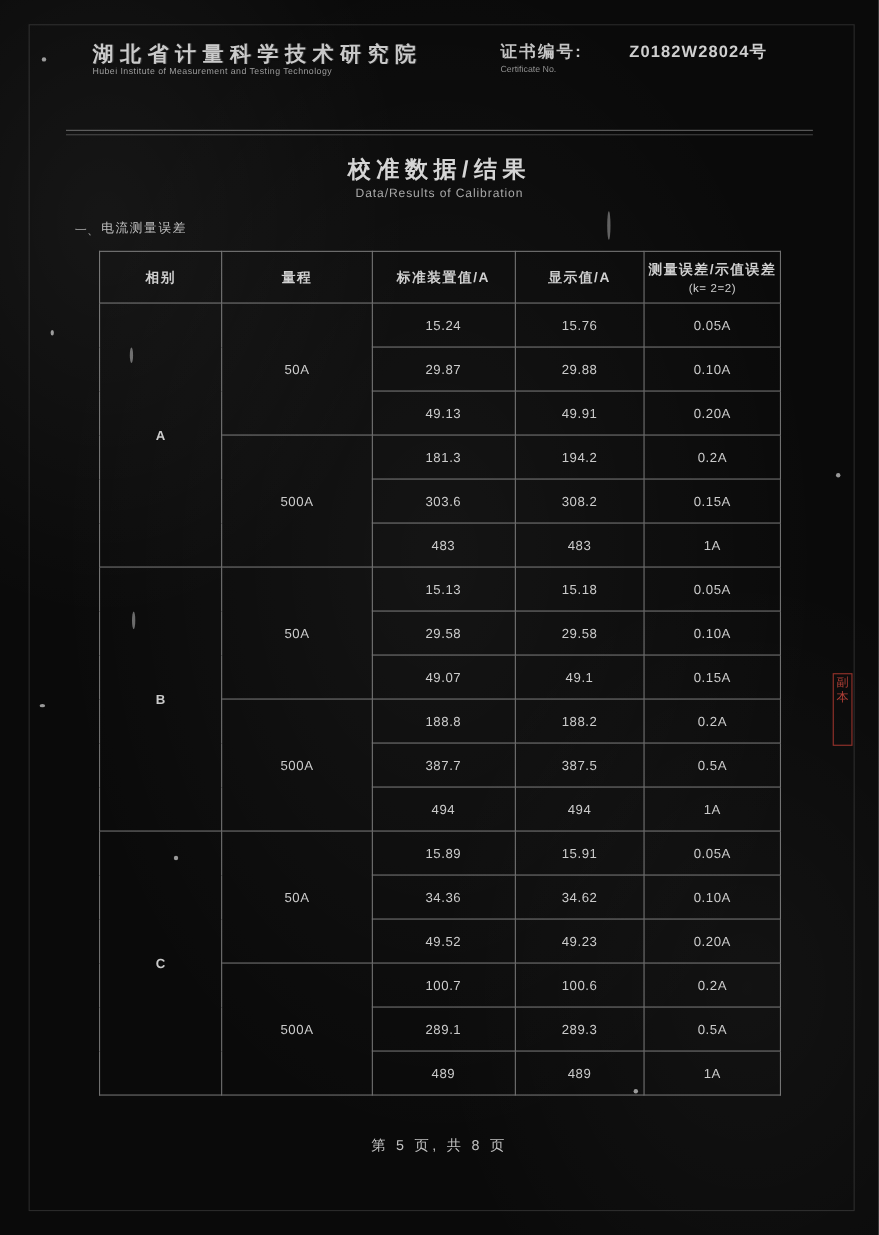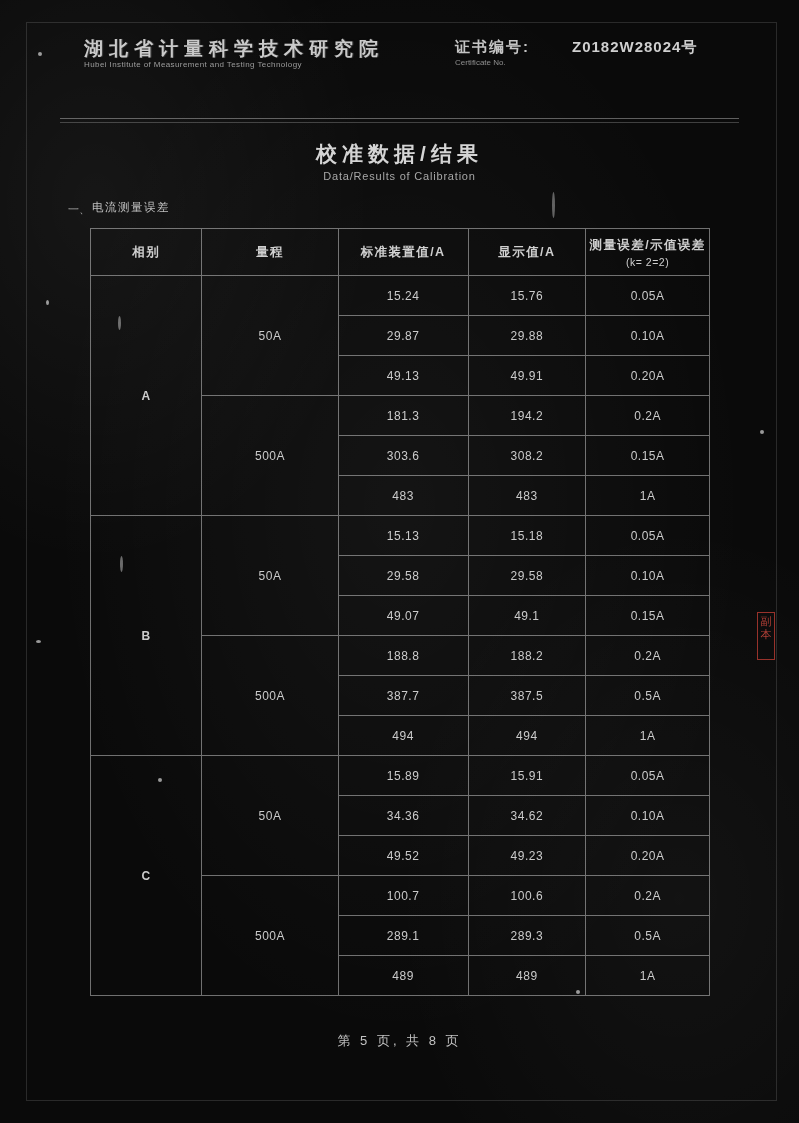--- a/index.html
+++ b/index.html
@@ -211,21 +211,21 @@
   td.range {
     font-size: 12.5px;
   }
 
   
   .stamp {
     position: absolute;
     right: 24px;
     top: 612px;
     width: 18px;
-    height: 48px;
+    height: 66px;
     border: 1px solid #a8372f;
     color: #c0443a;
     font-size: 11px;
     line-height: 13px;
     text-align: center;
     letter-spacing: 0;
     padding-top: 2px;
     box-sizing: border-box;
     opacity: .9;
     z-index: 6;

